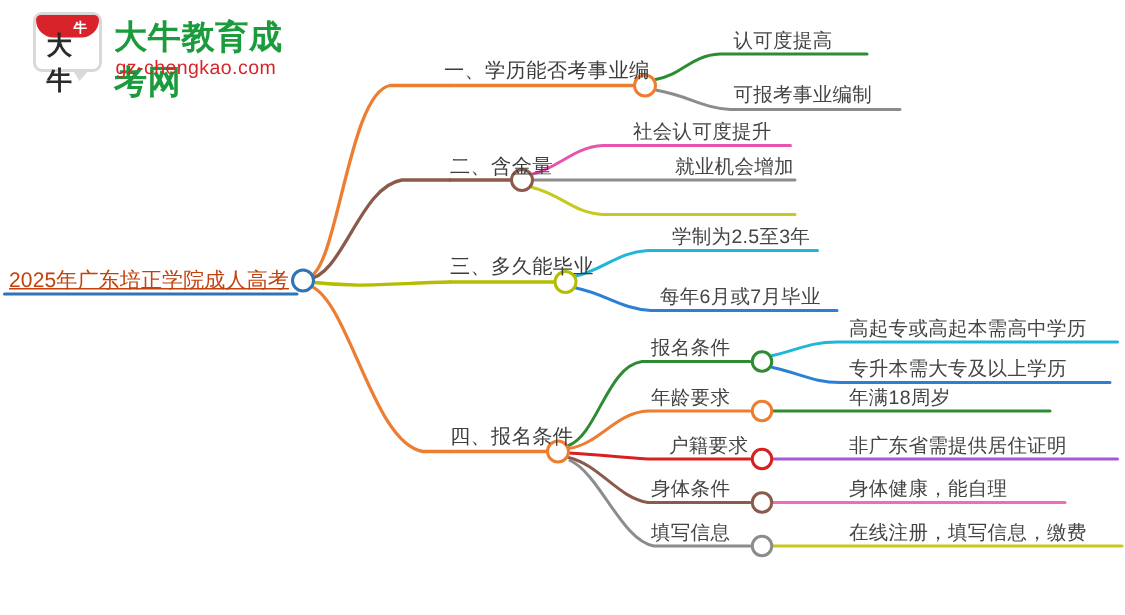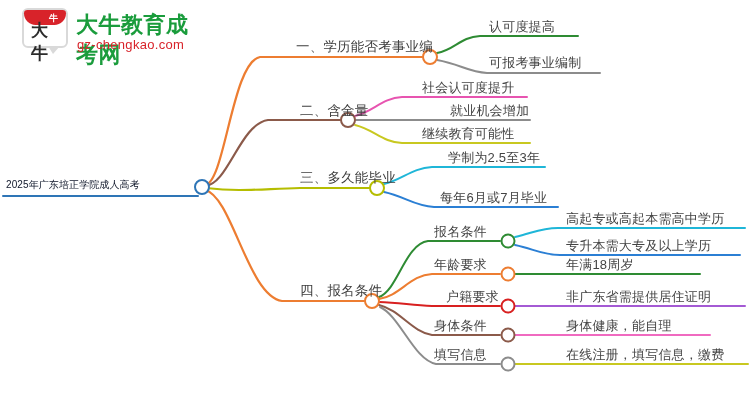--- a/index.html
+++ b/index.html
@@ -32,24 +32,25 @@
     color: #404040;
     font-size: 13px;
     line-height: 15px;
     letter-spacing: 0.2px;
   }
   .lvl1 { font-size: 13.5px; color: #3d3d3d; }
   .lvl2 { font-size: 13px; color: #444; }
   .lvl3 { font-size: 13px; color: #444; }
   .root-label {
     position: absolute;
-    font-size: 10px;
-    color: #0f172a;
+    font-size: 14px;
+    color: #c2410c;
     white-space: nowrap;
     letter-spacing: 0.1px;
+    text-decoration: underline;
   }
   
   #logo {
     position: absolute;
     left: 22px;
     top: 6px;
     width: 170px;
     height: 52px;
   }
   .bubble {
@@ -206,21 +207,20 @@
 
   <div class="root-label" style="left:6px; top:178px;">2025年广东培正学院成人高考</div>
 
   <div class="node-label lvl1" style="left:296px; top:39px;">一、学历能否考事业编</div>
   <div class="node-label lvl2" style="left:489px; top:19px;">认可度提高</div>
   <div class="node-label lvl2" style="left:489px; top:55px;">可报考事业编制</div>
 
   <div class="node-label lvl1" style="left:300px; top:103px;">二、含金量</div>
   <div class="node-label lvl2" style="left:422px; top:80px;">社会认可度提升</div>
   <div class="node-label lvl2" style="left:422px; top:103px;margin-left:28px;">就业机会增加</div>
-  <div class="node-label lvl2" style="left:422px; top:126px;">继续教育可能性</div>
 
   <div class="node-label lvl1" style="left:300px; top:170px;">三、多久能毕业</div>
   <div class="node-label lvl2" style="left:448px; top:150px;">学制为2.5至3年</div>
   <div class="node-label lvl2" style="left:440px; top:190px;">每年6月或7月毕业</div>
 
   <div class="node-label lvl1" style="left:300px; top:283px;">四、报名条件</div>
 
   <div class="node-label lvl2" style="left:434px; top:224px;">报名条件</div>
   <div class="node-label lvl2" style="left:434px; top:257px;">年龄要求</div>
   <div class="node-label lvl2" style="left:434px; top:289px;margin-left:12px;">户籍要求</div>

